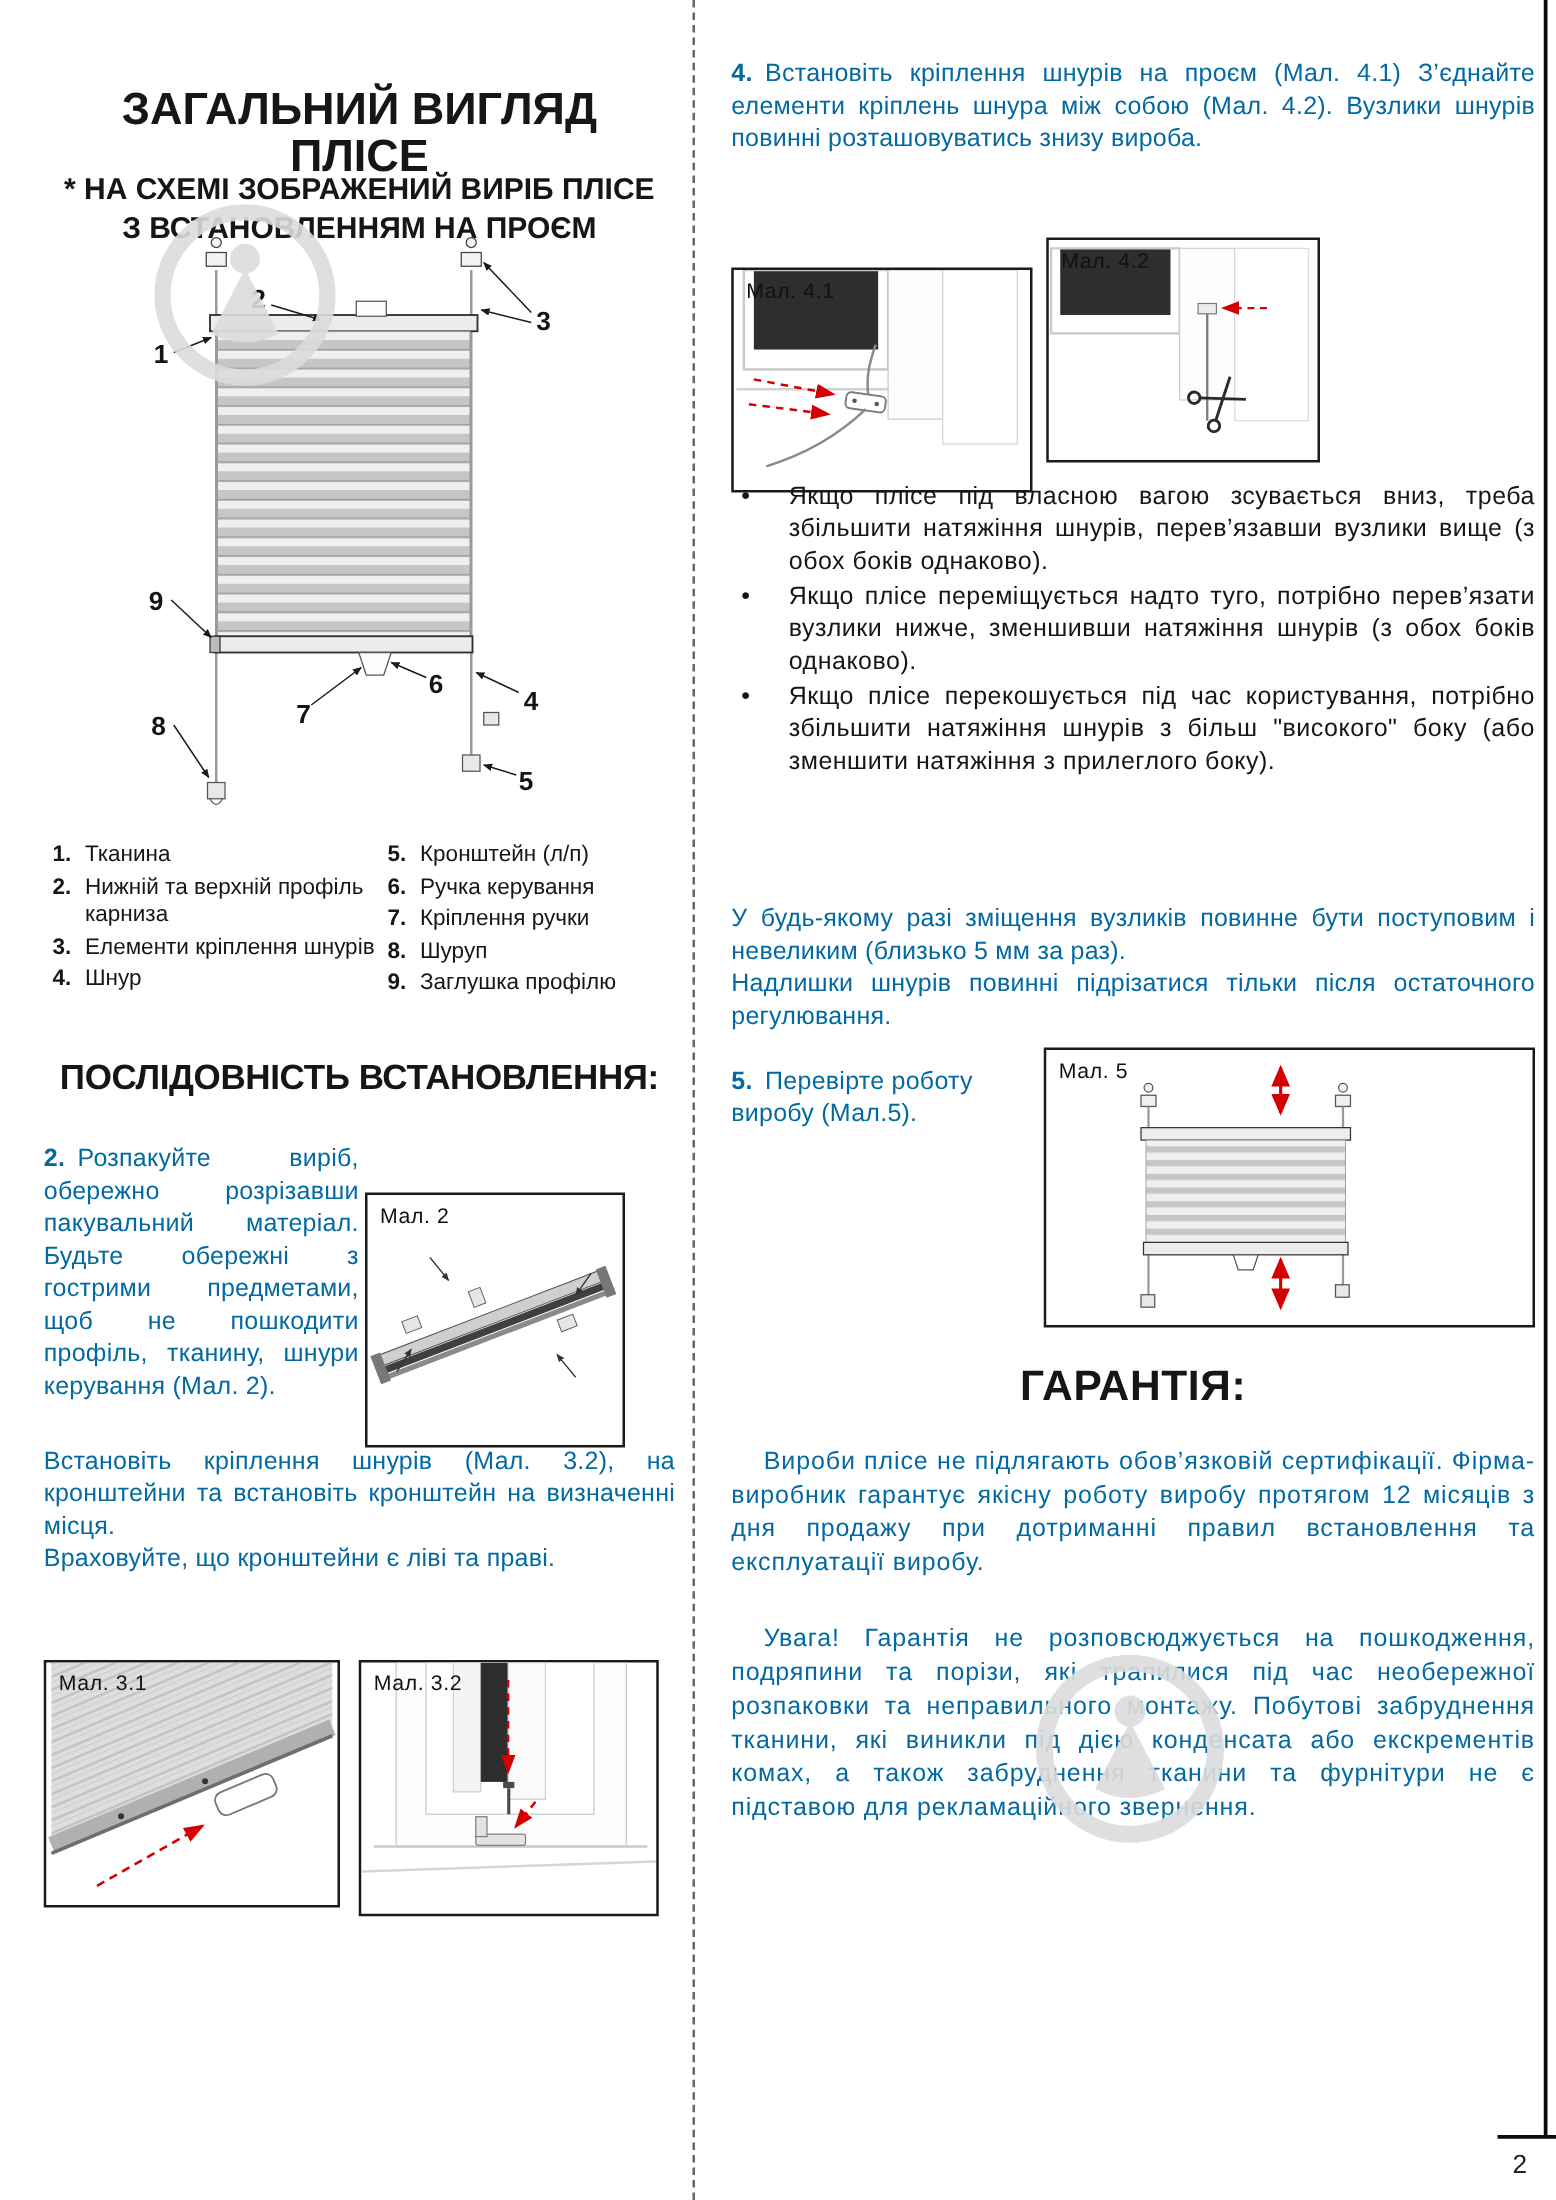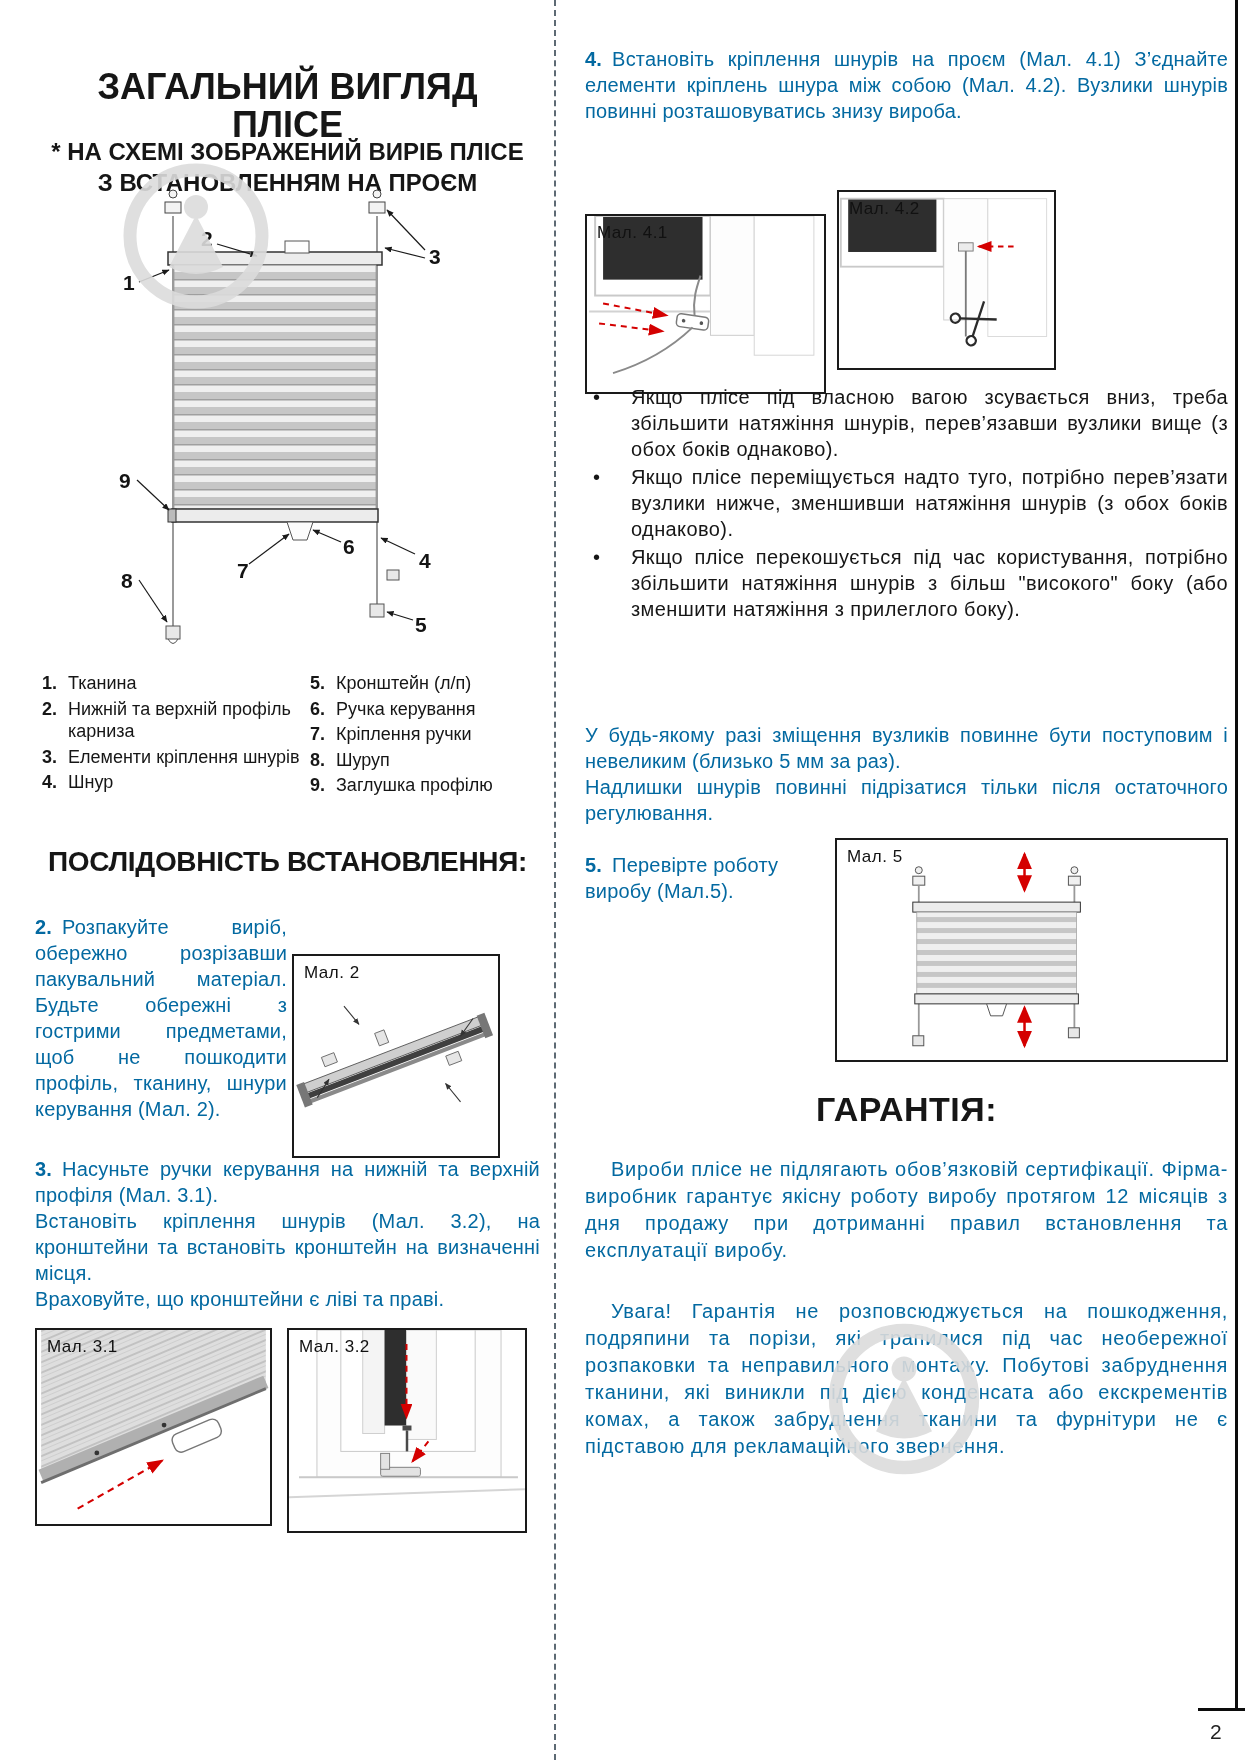--- a/index.html
+++ b/index.html
@@ -214,21 +214,20 @@
       <g stroke="#333" stroke-width="1.3" marker-end="url(#f2m)" fill="none">
         <line x1="60" y1="40" x2="78" y2="62"></line>
         <line x1="200" y1="155" x2="182" y2="133"></line>
         <line x1="28" y1="150" x2="42" y2="128"></line>
         <line x1="215" y1="55" x2="200" y2="76"></line>
       </g>
     </svg>
   </div>
 
   <div id="l-step3" class="abs body-text">
-    <div class="line just"><span class="step-num">3.</span><span>Насуньте ручки керування на нижній та верхній профіля (Мал. 3.1).</span></div>
     <div class="line just">Встановіть кріплення шнурів (Мал. 3.2), на кронштейни та встановіть кронштейн на визначенні місця.</div>
     <div class="line">Враховуйте, що кронштейни є ліві та праві.</div>
   </div>
 
   <div id="fig31" class="figure">
     <div class="fig-label">Мал. 3.1</div>
     <svg class="fig-svg" viewBox="0 0 234 202">
       <defs>
         <pattern id="h31" width="10" height="10" patternUnits="userSpaceOnUse" patternTransform="rotate(-23)">
           <rect width="10" height="10" fill="#dedede"></rect>

